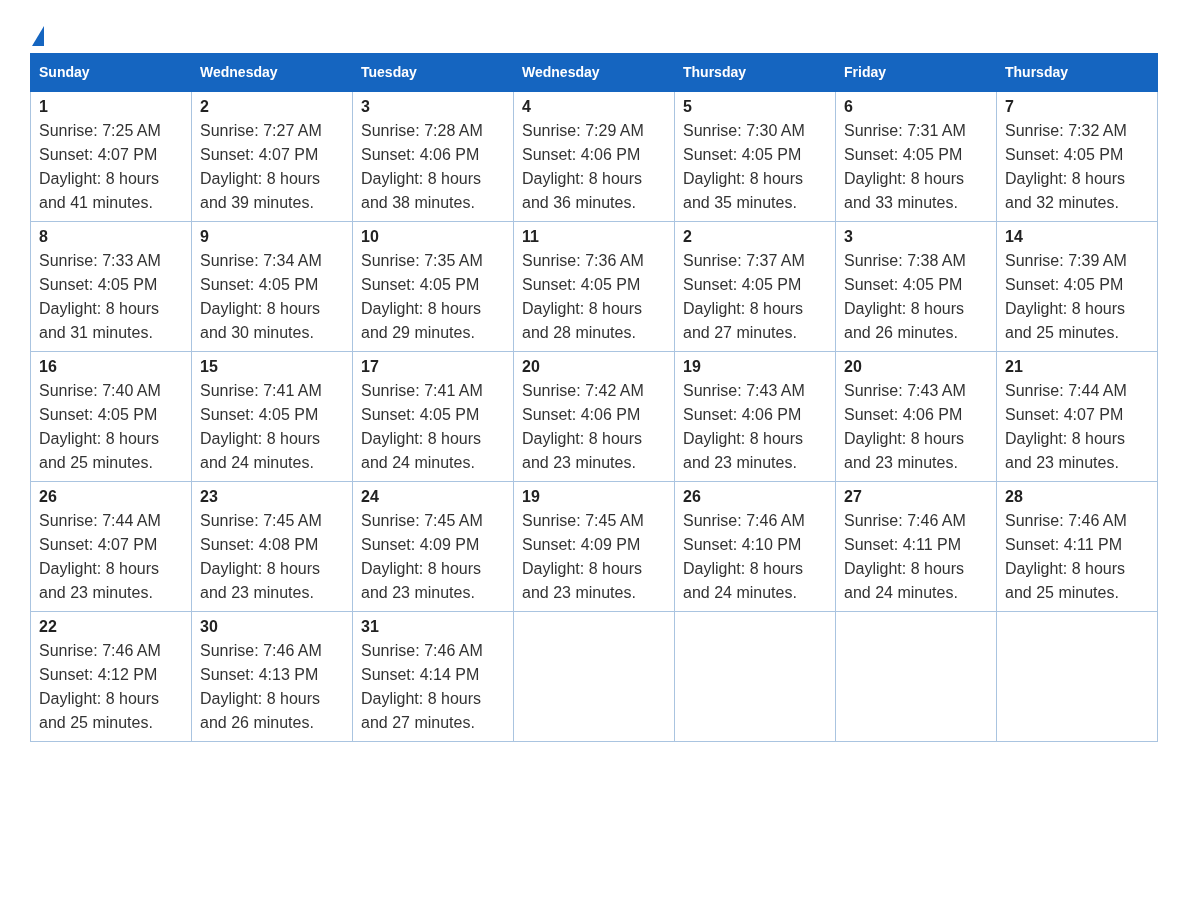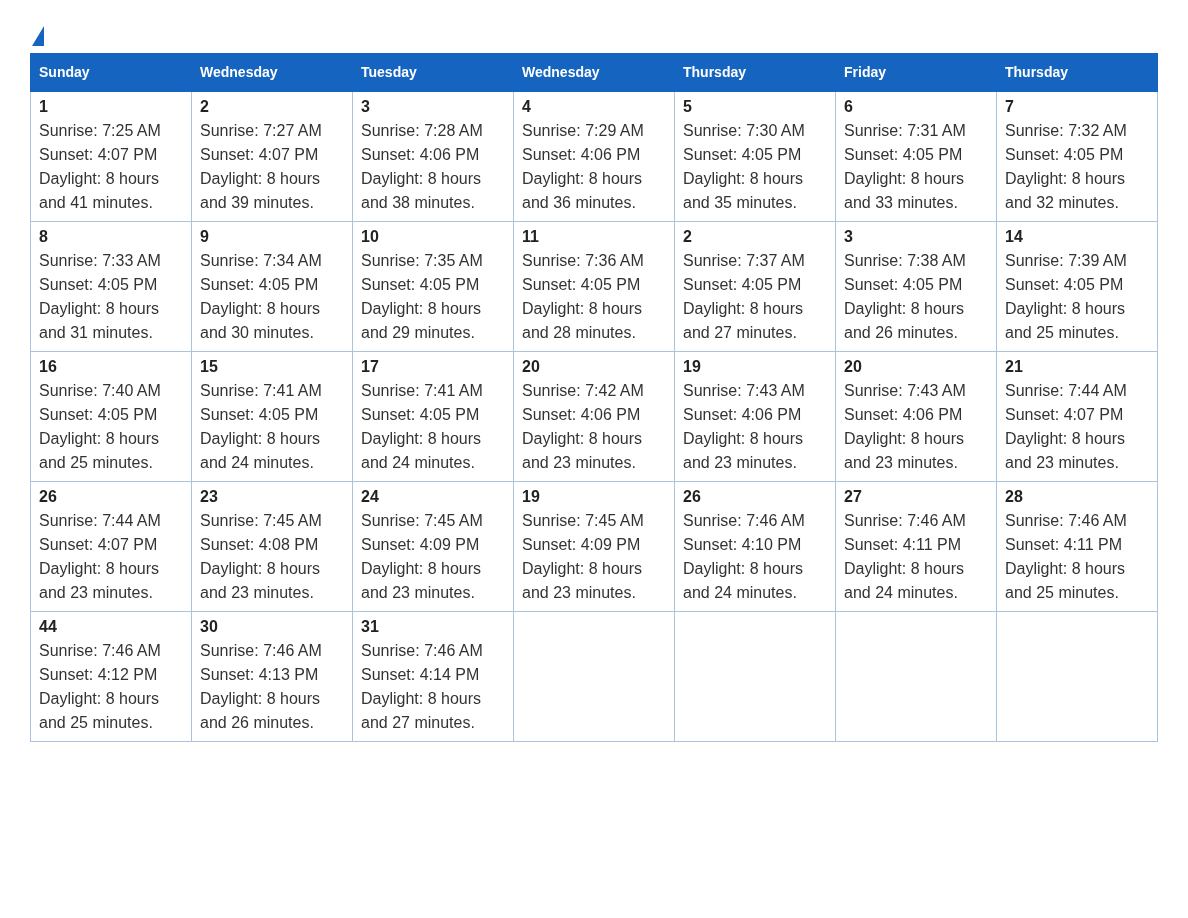--- a/index.html
+++ b/index.html
@@ -243,21 +243,21 @@
         <span class="day-number">27</span>
         <span class="day-info">Sunrise: 7:46 AM<br>Sunset: 4:11 PM<br>Daylight: 8 hours and 24 minutes.</span>
       </td>
         <td>
         <span class="day-number">28</span>
         <span class="day-info">Sunrise: 7:46 AM<br>Sunset: 4:11 PM<br>Daylight: 8 hours and 25 minutes.</span>
       </td>
       </tr>
       <tr>
         <td>
-        <span class="day-number">44</span>
+        <span class="day-number">22</span>
         <span class="day-info">Sunrise: 7:46 AM<br>Sunset: 4:12 PM<br>Daylight: 8 hours and 25 minutes.</span>
       </td>
         <td>
         <span class="day-number">30</span>
         <span class="day-info">Sunrise: 7:46 AM<br>Sunset: 4:13 PM<br>Daylight: 8 hours and 26 minutes.</span>
       </td>
         <td>
         <span class="day-number">31</span>
         <span class="day-info">Sunrise: 7:46 AM<br>Sunset: 4:14 PM<br>Daylight: 8 hours and 27 minutes.</span>
       </td>

